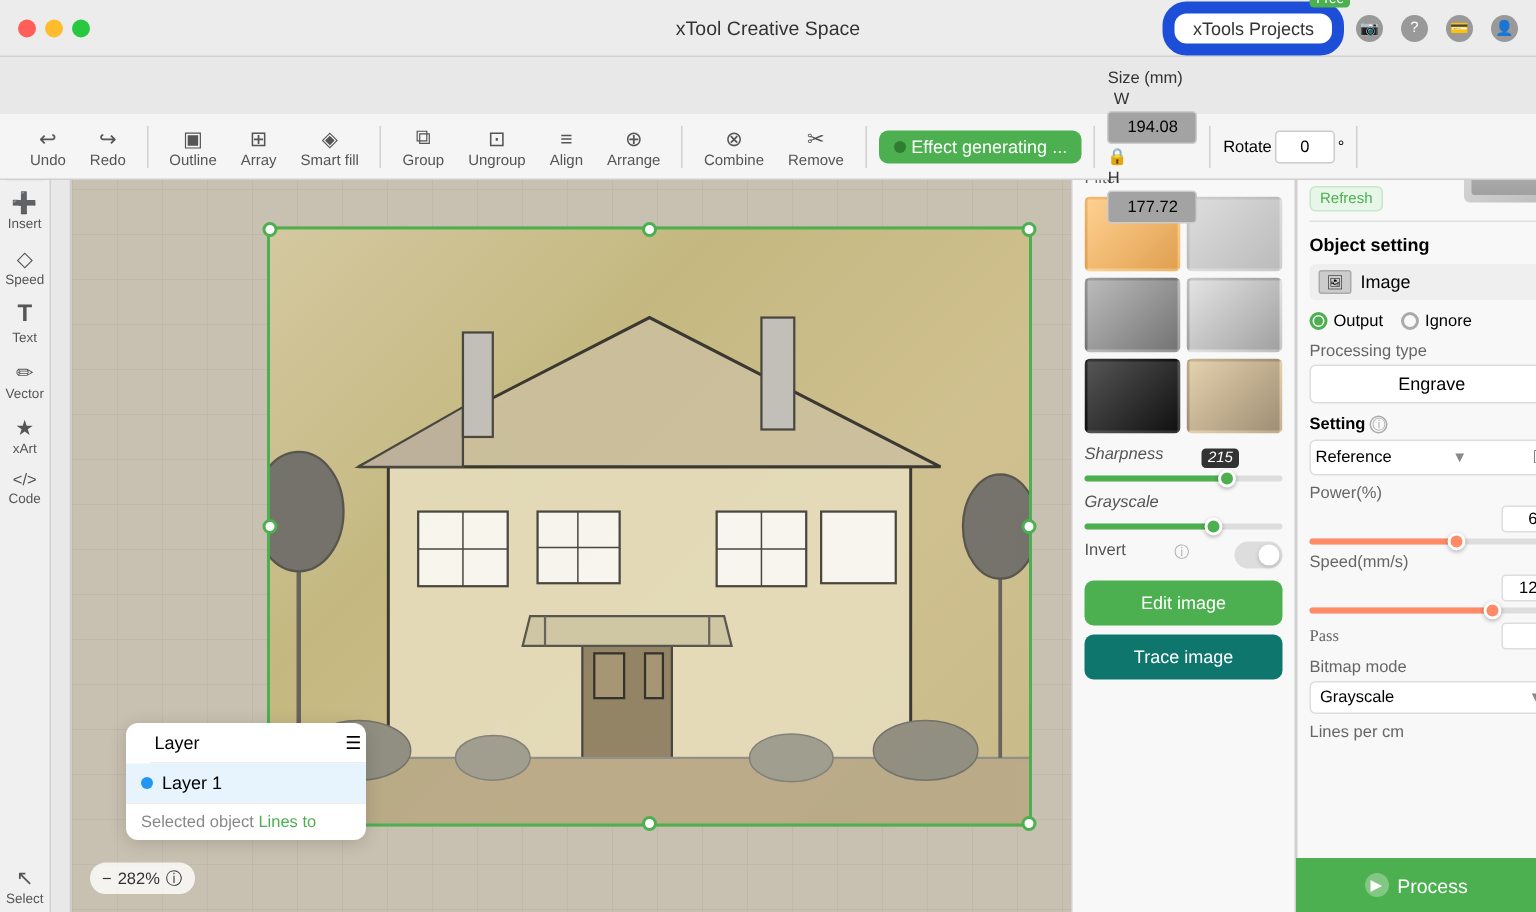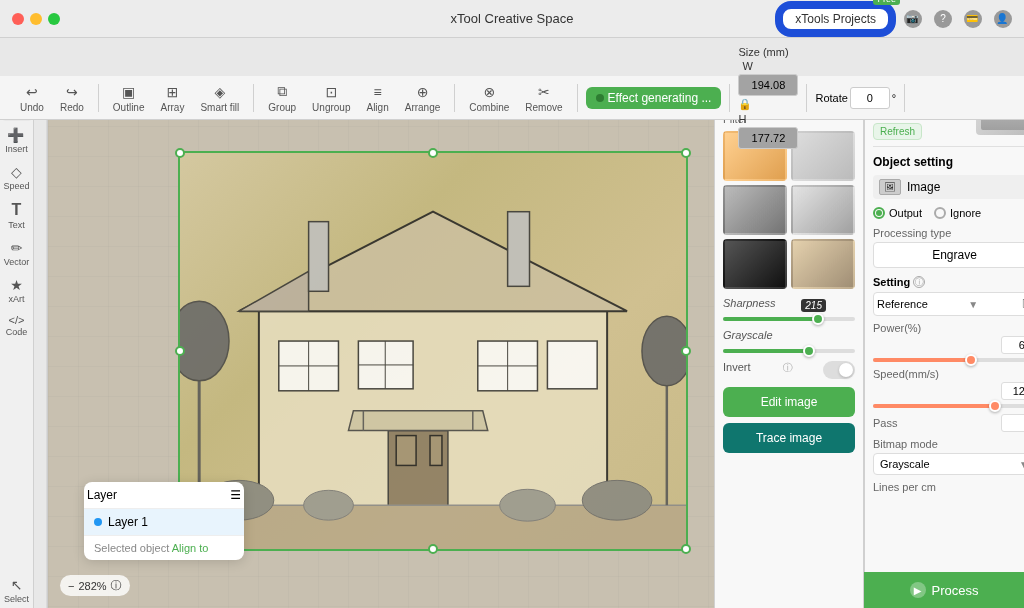--- a/index.html
+++ b/index.html
@@ -37,21 +37,21 @@
     .sidebar-item.active { background: #e8e8e8; }
     .sidebar-icon { font-size: 14px; }
 
     
     .main-area { position: absolute; left: 34px; top: 82px; width: 680px; height: 526px; background: #c8c0b0; overflow: hidden; }
 
     .zoom-indicator { position: absolute; bottom: 12px; left: 12px; background: rgba(255,255,255,0.8); border-radius: 12px; padding: 3px 8px; font-size: 11px; color: #333; display: flex; align-items: center; gap: 4px; }
 
     
     .layer-panel { position: absolute; bottom: 40px; left: 50px; width: 160px; background: white; border-radius: 8px; box-shadow: 0 2px 12px rgba(0,0,0,0.15); overflow: hidden; }
-    .layer-header { padding: 6px 3px; display: flex; justify-content: space-between; align-items: center; border-bottom: 1px solid #eee; font-size: 12px; font-weight: 500; }
+    .layer-header { padding: 6px 3px; display: flex; justify-content: space-between; align-items: center; border-bottom: 1px solid #eee; font-size: 12px; font-weight: 500; margin-left: 16px; }
     .layer-item { padding: 6px 10px; background: #e8f4fd; display: flex; align-items: center; gap: 6px; font-size: 12px; cursor: pointer; }
     .layer-dot { width: 8px; height: 8px; border-radius: 50%; background: #2196f3; }
     .layer-footer { padding: 6px 10px; border-top: 1px solid #eee; font-size: 11px; color: #888; }
     .layer-move-link { color: #4caf50; cursor: pointer; }
     .bitmap-title { font-size: 13px; font-weight: 600; margin-bottom: 8px; color: #333; }
     .filter-label { font-size: 11px; color: #666; margin-bottom: 6px; }
     .filter-grid { display: grid; grid-template-columns: 1fr 1fr; gap: 4px; margin-bottom: 8px; }
     .filter-item { width: 64px; height: 50px; border-radius: 4px; overflow: hidden; border: 2px solid transparent; cursor: pointer; background: #ddd; }
     
     .f1 { background: linear-gradient(135deg, #ffd4a0, #ffb060); }
@@ -460,21 +460,21 @@
   </div>
   <div style="display:flex;justify-content:flex-end;margin-bottom:2px;">
     <input class="val-num" readonly="" value="120" style="">
   </div>
   <div class="right-slider-track">
     <div class="right-slider-fill right-slider-fill-speed" style="width:75%;"></div>
     <div class="right-slider-thumb right-slider-thumb-speed" style="left:calc(75% - 6px);"></div>
   </div>
 
   <div style="display:flex;justify-content:space-between;align-items:center;margin-bottom:6px;">
-    <span style="font-size:11px;color:#666;">Pass</span>
+    <span style="font-size:11px;color:#666;font-family:Liberation Serif, serif;">Pass</span>
     <input class="val-num" readonly="" value="1" style="">
   </div>
 
   <div style="font-size:11px;color:#666;margin-bottom:3px;">Bitmap mode</div>
   <div style="display:flex;justify-content:space-between;align-items:center;background:white;border:1px solid #ddd;border-radius:4px;padding:4px 6px;margin-bottom:6px;">
     <span style="font-size:11px;">Grayscale</span>
     <span style="font-size:10px;color:#888;">▼</span>
   </div>
 
   <div style="font-size:11px;color:#666;margin-bottom:3px;">Lines per cm</div>
@@ -497,15 +497,15 @@
   <div class="layer-header">
     <span>Layer</span>
     <span>☰</span>
   </div>
   <div class="layer-item">
     <div class="layer-dot"></div>
     <span>Layer 1</span>
   </div>
   <div class="layer-footer">
     <span>Selected object</span>
-    <span class="layer-move-link">Align to</span>
+    <span class="layer-move-link">Lines to</span>
   </div>
 </div>
 
 </body></html>

